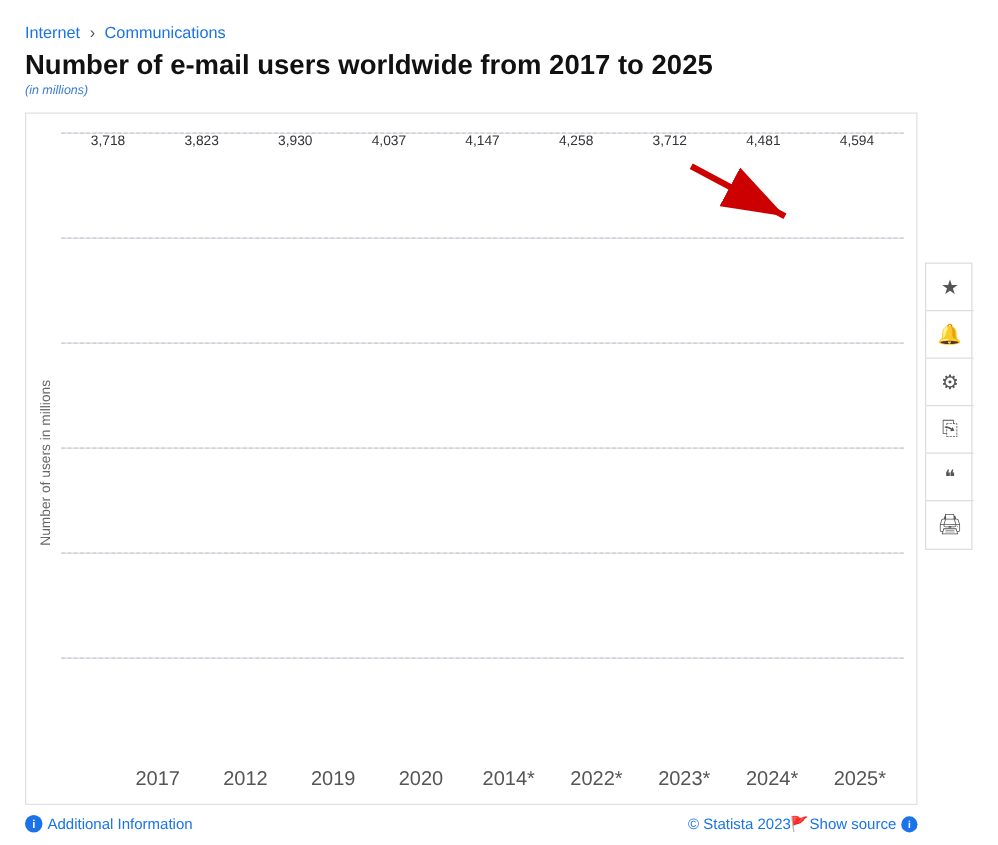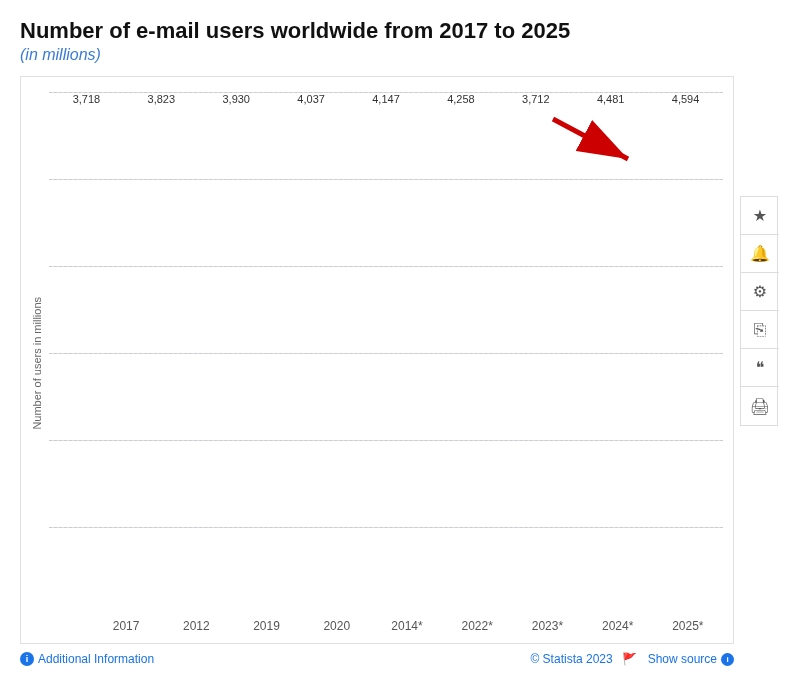--- a/index.html
+++ b/index.html
@@ -38,21 +38,21 @@
 
     .main-title {
       font-size: 22px;
       font-weight: bold;
       color: #111;
       line-height: 1.2;
       margin-bottom: 2px;
     }
 
     .subtitle {
-      font-size: 16px;
+      font-size: 10px;
       color: #3a7bd5;
       font-style: italic;
       margin-bottom: 12px;
     }
 
     .chart-area {
       display: flex;
       flex: 1;
       position: relative;
       border: 1px solid #e0e0e0;
@@ -189,21 +189,21 @@
     .x-axis-spacer {
       width: 42px;
     }
     .x-labels {
       flex: 1;
       display: flex;
     }
     .x-label {
       flex: 1;
       text-align: center;
-      font-size: 12px;
+      font-size: 16px;
       color: #555;
     }
 
     
     .red-arrow {
       position: absolute;
       top: 32px;
       right: 90px;
       width: 100px;
       height: 60px;
@@ -235,21 +235,20 @@
       font-size: 9px;
       display: flex;
       align-items: center;
       justify-content: center;
       font-weight: bold;
     }
 
     .footer-right {
       display: flex;
       align-items: flex-end;
-      gap: 10px;
       color: #555;
     }
     .statista-credit {
       color: #1a73e8;
     }
     .show-source {
       color: #1a73e8;
       cursor: pointer;
       display: flex;
       align-items: center;
@@ -266,20 +265,25 @@
       align-items: center;
       justify-content: center;
       font-weight: bold;
     }
   </style>
 </head>
 <body>
 
 <div class="page-container">
 
+  <div class="breadcrumb">
+    <a>Internet</a>
+    <span>›</span>
+    <a>Communications</a>
+  </div>
 
   <div class="main-title">Number of e-mail users worldwide from 2017 to 2025</div>
   <div class="subtitle">(in millions)</div>
 
   <div style="position:relative; flex:1; display:flex; flex-direction:column;">
 
     <div class="chart-area">
       <div class="chart-inner">
 
         <div class="y-axis-label">Number of users in millions</div>

